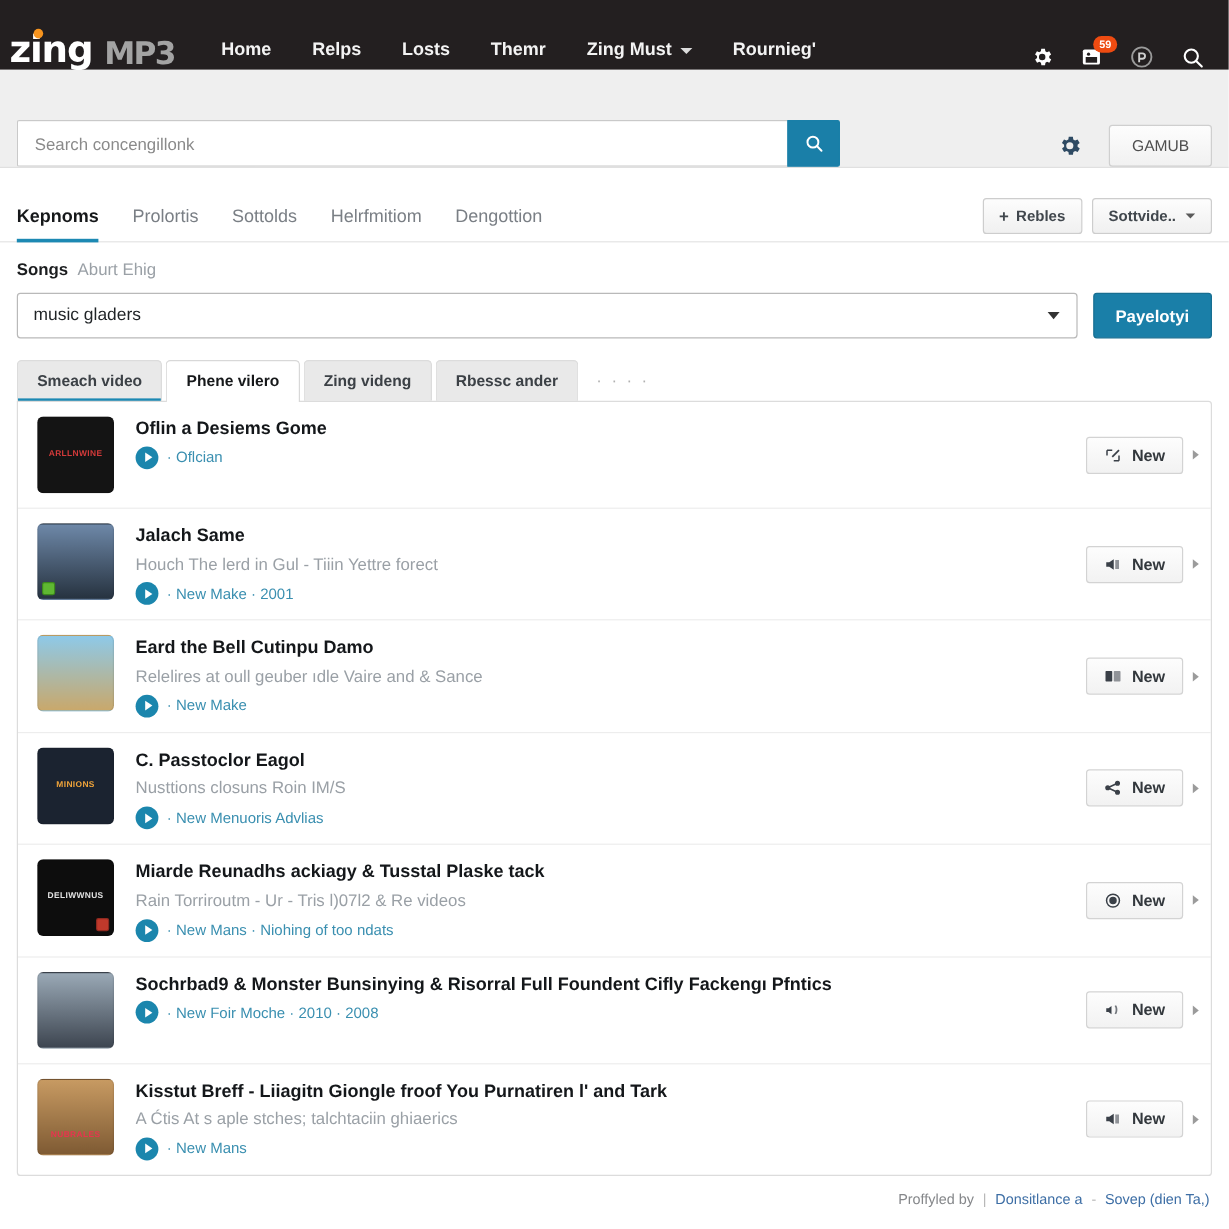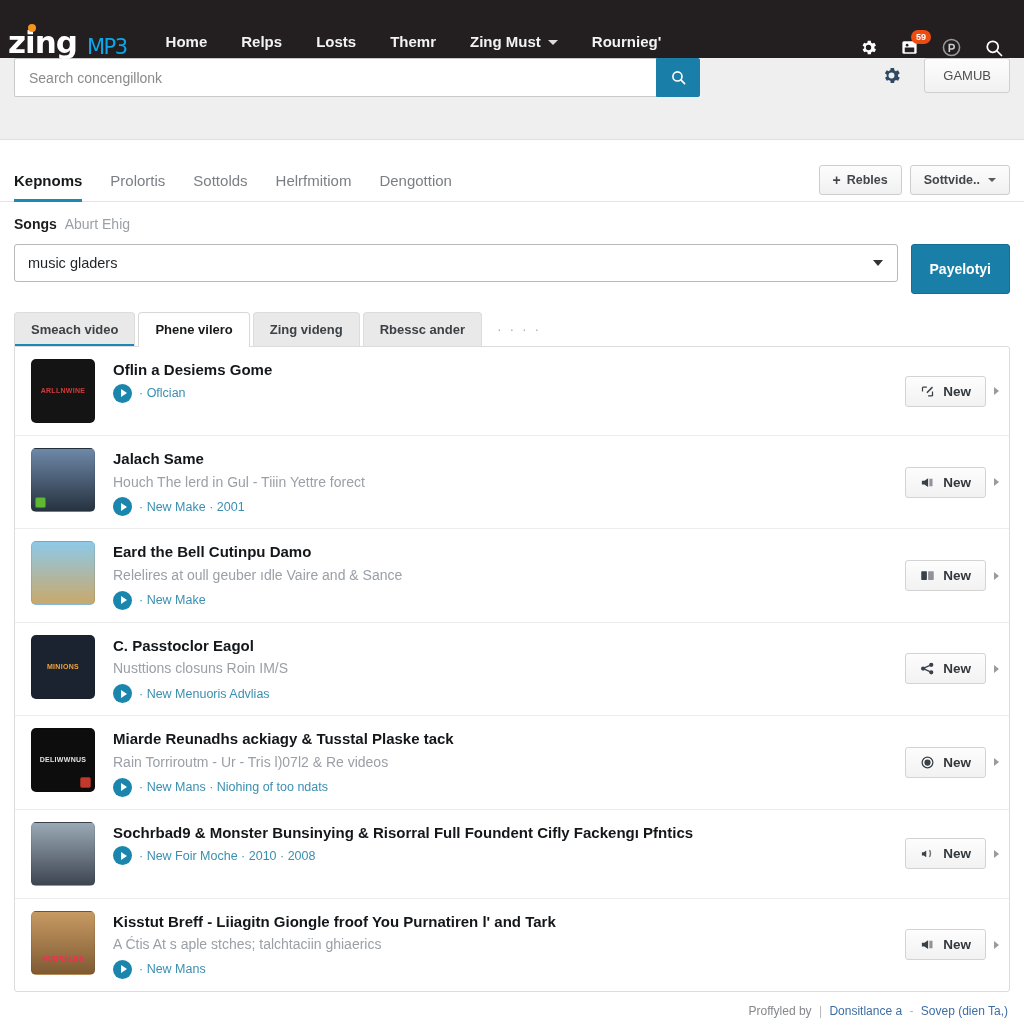--- a/index.html
+++ b/index.html
@@ -24,21 +24,21 @@
   .logo-zing {
     font-size: 31px; font-weight: 700; color: #ffffff;
     letter-spacing: -1px; line-height: 1; position: relative;
     font-family: "DejaVu Sans", sans-serif;
   }
   .logo-zing .dot {
     position: absolute; width: 8px; height: 8px; border-radius: 50%;
     background: #f7941e; left: 20px; top: -3px;
   }
   .logo-mp3 {
-    font-size: 21px; font-weight: 400; color: #0ea5e9;
+    font-size: 26px; font-weight: 700; color: #a3a3a3;
     letter-spacing: -1.5px; line-height: 1;
     font-family: "DejaVu Sans", sans-serif;
   }
   .navlinks { display: flex; align-items: center; gap: 0px; }
   .navlink {
     color: #f3f3f3; font-size: 15px; font-weight: 600;
     padding: 8px 17px; white-space: nowrap; cursor: pointer;
     display: flex; align-items: center; gap: 7px;
   }
   .navlink .chev {
@@ -55,21 +55,21 @@
     position: absolute; top: -8px; left: 11px;
     background: #ee4b11; color: #fff; font-size: 9px; font-weight: 700;
     border-radius: 9px; padding: 1px 5px; line-height: 12px; min-width: 19px;
     text-align: center;
   }
 
   
   .searchbar-row {
     height: 82px; background: #efefef;
     border-bottom: 1px solid #e0e0e0;
-    display: flex; align-items: flex-start; padding: 0 14px;
+    display: flex; align-items: flex-end; padding: 0 14px;
   }
   .search-box { display: flex; width: 686px; height: 39px; }
   .search-input {
     flex: 1; border: 1px solid #c9c9c9; border-right: none;
     background: #fff; font-size: 14px; color: #555;
     padding: 0 14px; outline: none;
     font-family: "Liberation Sans", sans-serif;
     border-radius: 2px 0 0 2px;
   }
   .search-input::placeholder { color: #8a8a8a; }
@@ -130,21 +130,21 @@
     font-size: 14.5px; color: #1f2326; position: relative; cursor: pointer;
   }
   .fake-select .caret {
     position: absolute; right: 14px; width: 0; height: 0;
     border-left: 5px solid transparent; border-right: 5px solid transparent;
     border-top: 6px solid #333;
   }
   .primary-btn {
     background: #1a7fa8; color: #fff; border: 1px solid #176e91;
     border-radius: 3px; font-size: 14px; font-weight: 700;
-    padding: 16px 18px; cursor: pointer; white-space: nowrap;
+    padding: 4px 18px; cursor: pointer; white-space: nowrap;
   }
 
   
   .subtabs {
     display: flex; align-items: flex-end; padding: 18px 0 0 14px; gap: 3px;
   }
   .stab {
     background: #e9e9e9; border: 1px solid #dcdcdc; border-bottom: none;
     border-radius: 4px 4px 0 0; font-size: 13px; color: #3c4146;
     padding: 9px 16px; cursor: pointer; font-weight: 600; position: relative;

